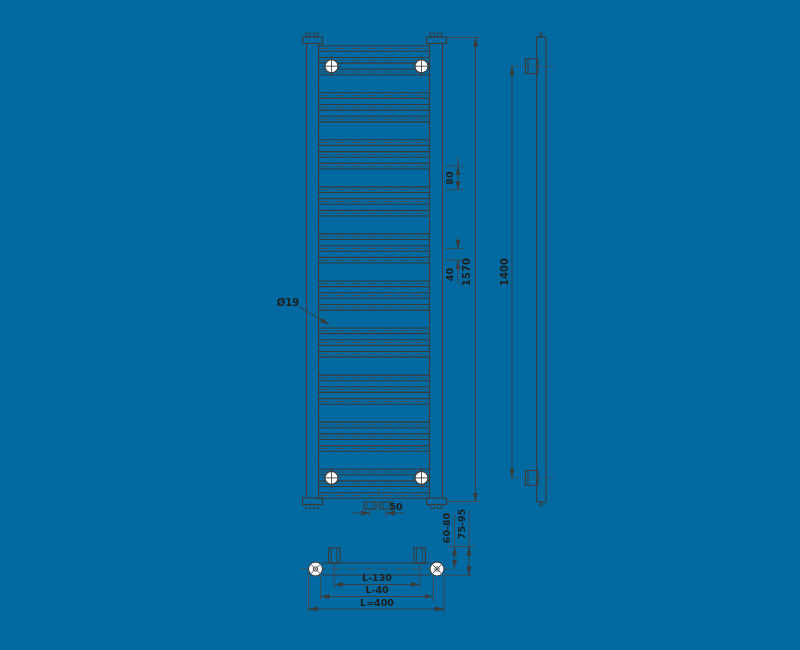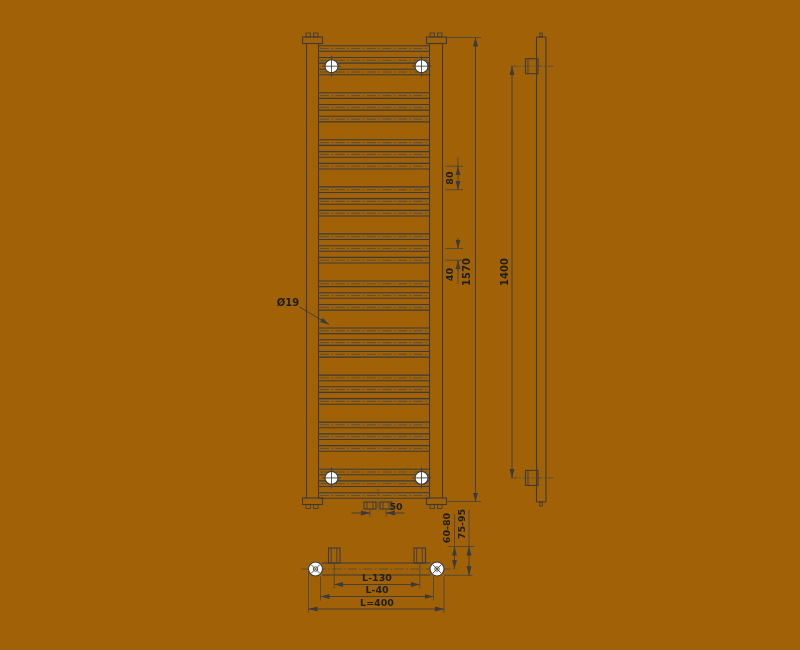--- a/index.html
+++ b/index.html
@@ -1,16 +1,16 @@
 <!DOCTYPE html>
 <html><head>
 <meta charset="utf-8">
 <style>
   html,body{margin:0;padding:0;background:#ffffff;}
-  .canvas{position:relative;width:800px;height:650px;background:#a16207;overflow:hidden;}
+  .canvas{position:relative;width:800px;height:650px;background:#0369a1;overflow:hidden;}
   svg{display:block;}
   .ln{stroke:#3b3b3b;stroke-width:1.1;fill:none;}
   .thin{stroke:#3b3b3b;stroke-width:0.85;fill:none;}
   .cl{stroke:#4a4a4a;stroke-width:0.8;fill:none;stroke-dasharray:9 2.5 1.6 2.5;}
   .cls{stroke:#4a4a4a;stroke-width:0.8;fill:none;stroke-dasharray:7 2 1.4 2;}
   .ext{stroke:#464646;stroke-width:0.85;fill:none;}
   .dim{stroke:#3b3b3b;stroke-width:0.9;fill:none;}
   .wfill{fill:#ffffff;}
   text{font-family:"DejaVu Sans","Liberation Sans",sans-serif;font-weight:bold;
        font-size:10px;fill:#1f1f1f;}

